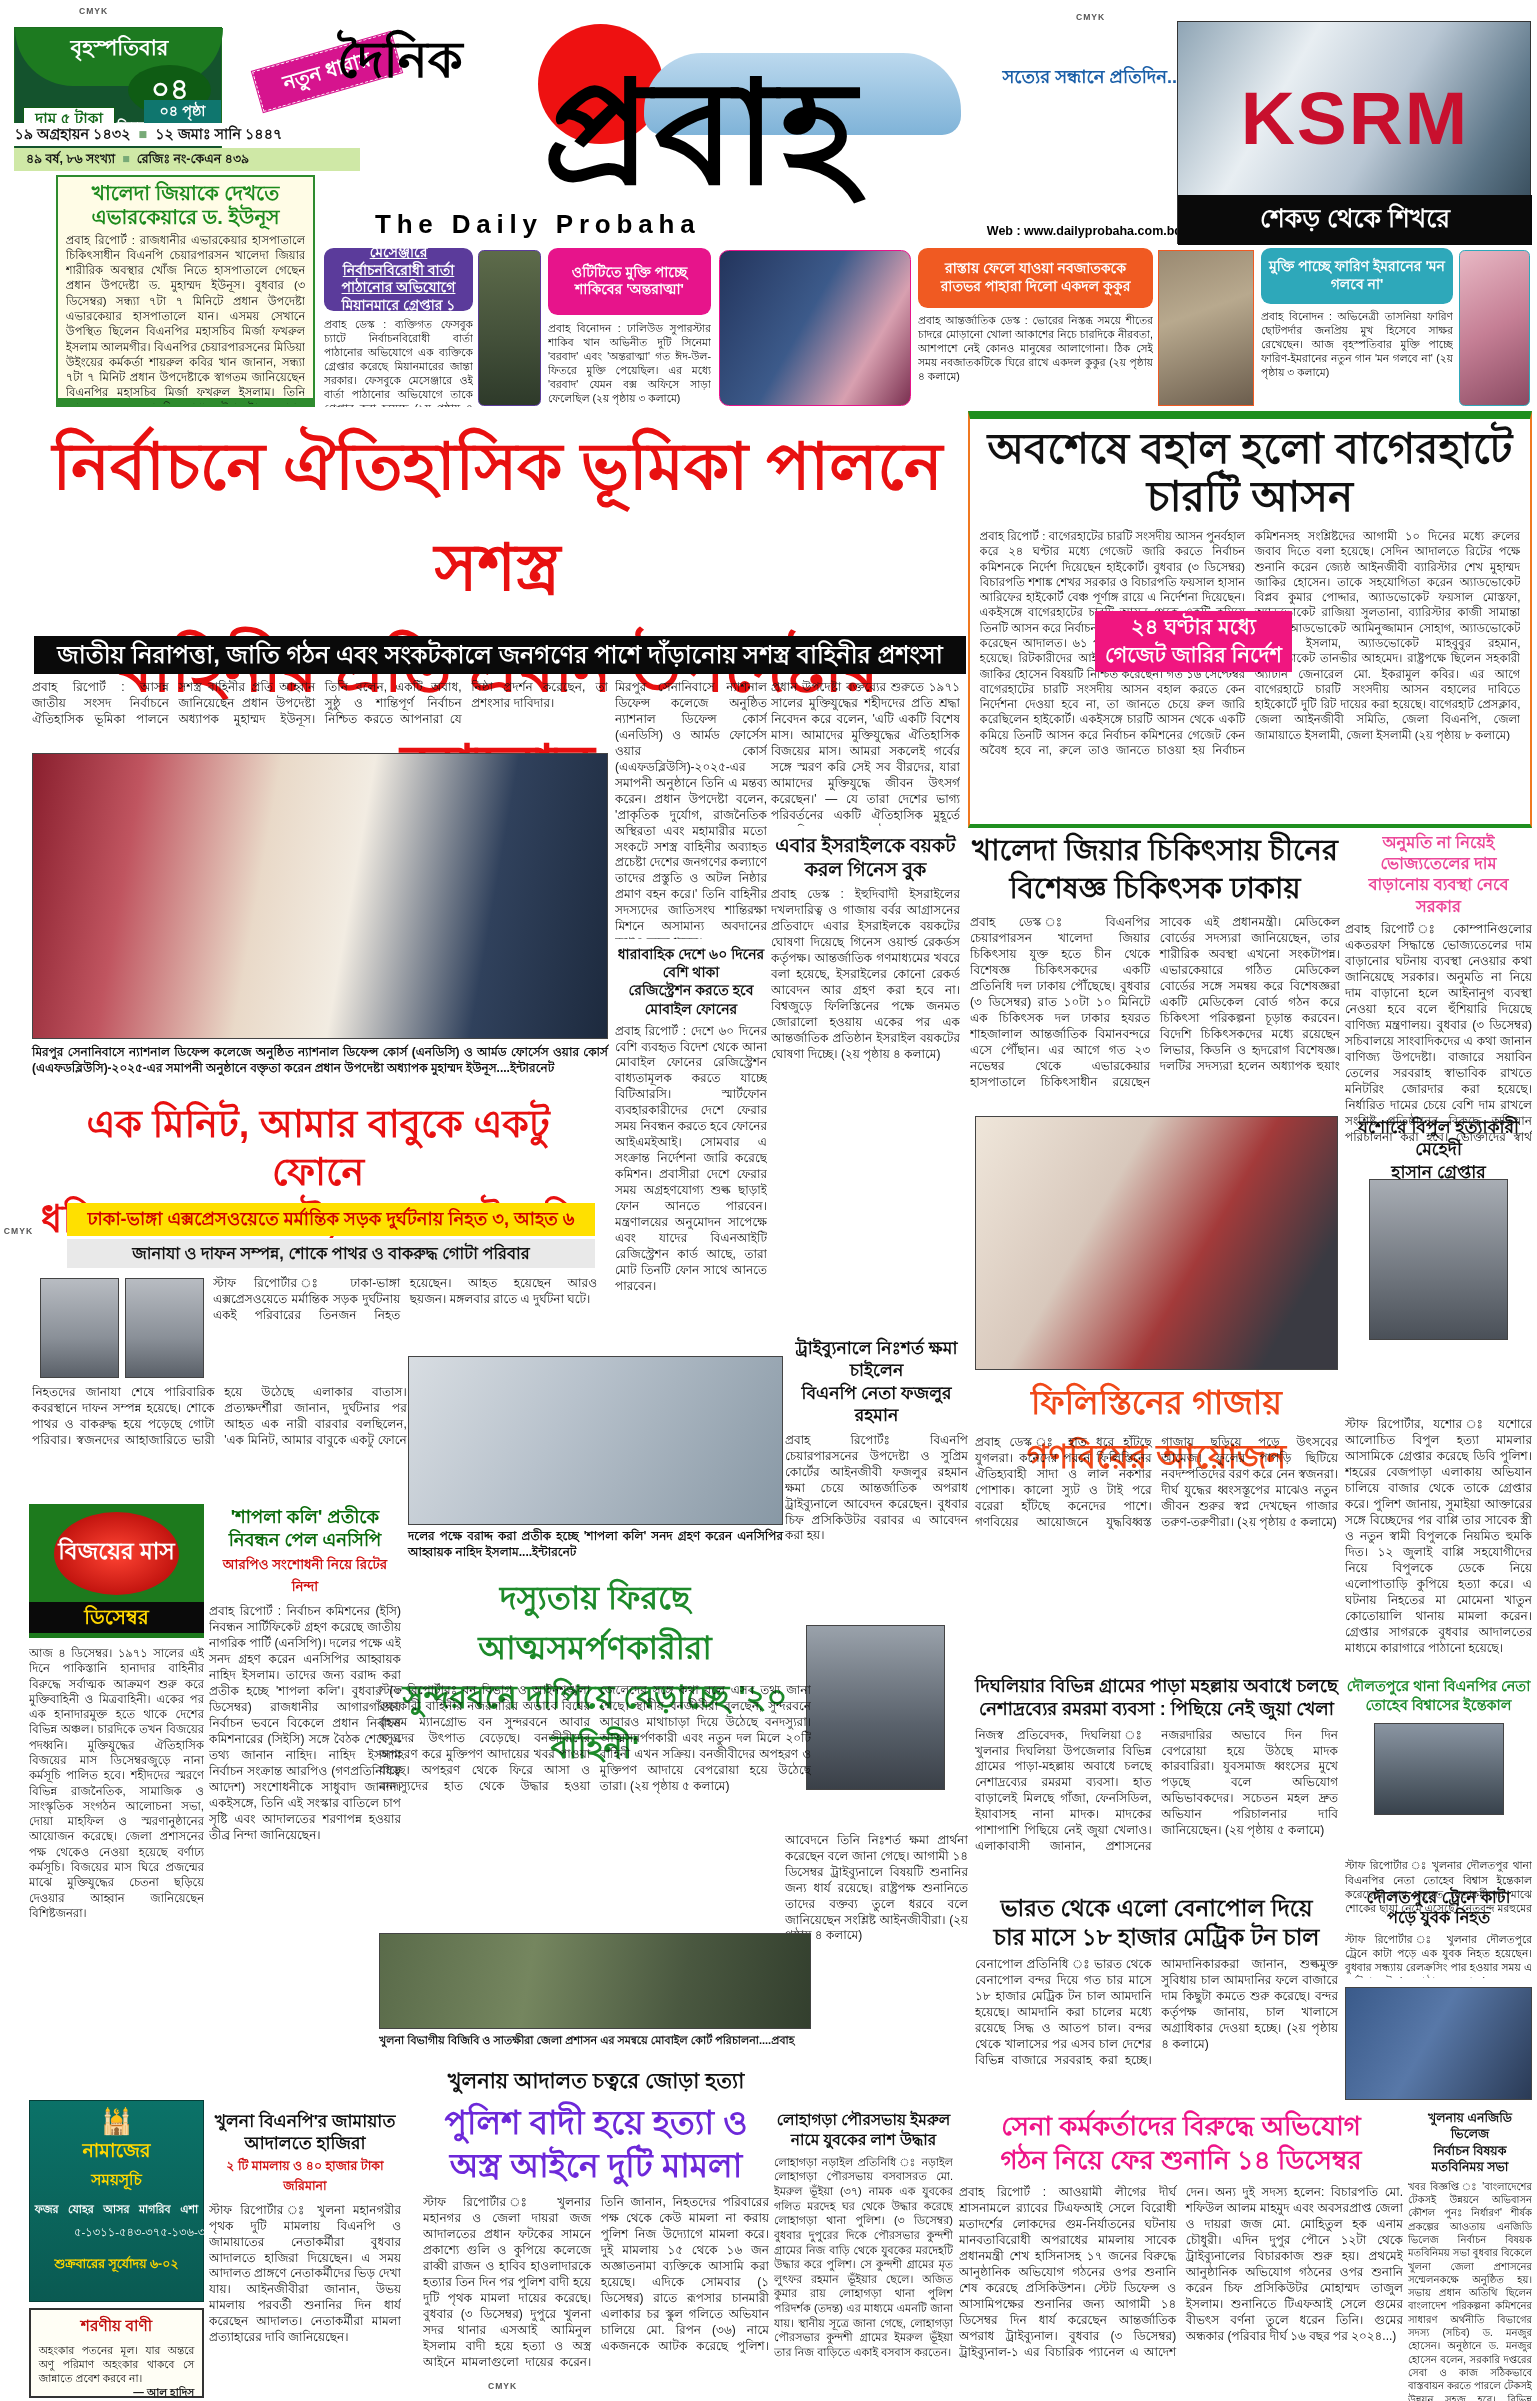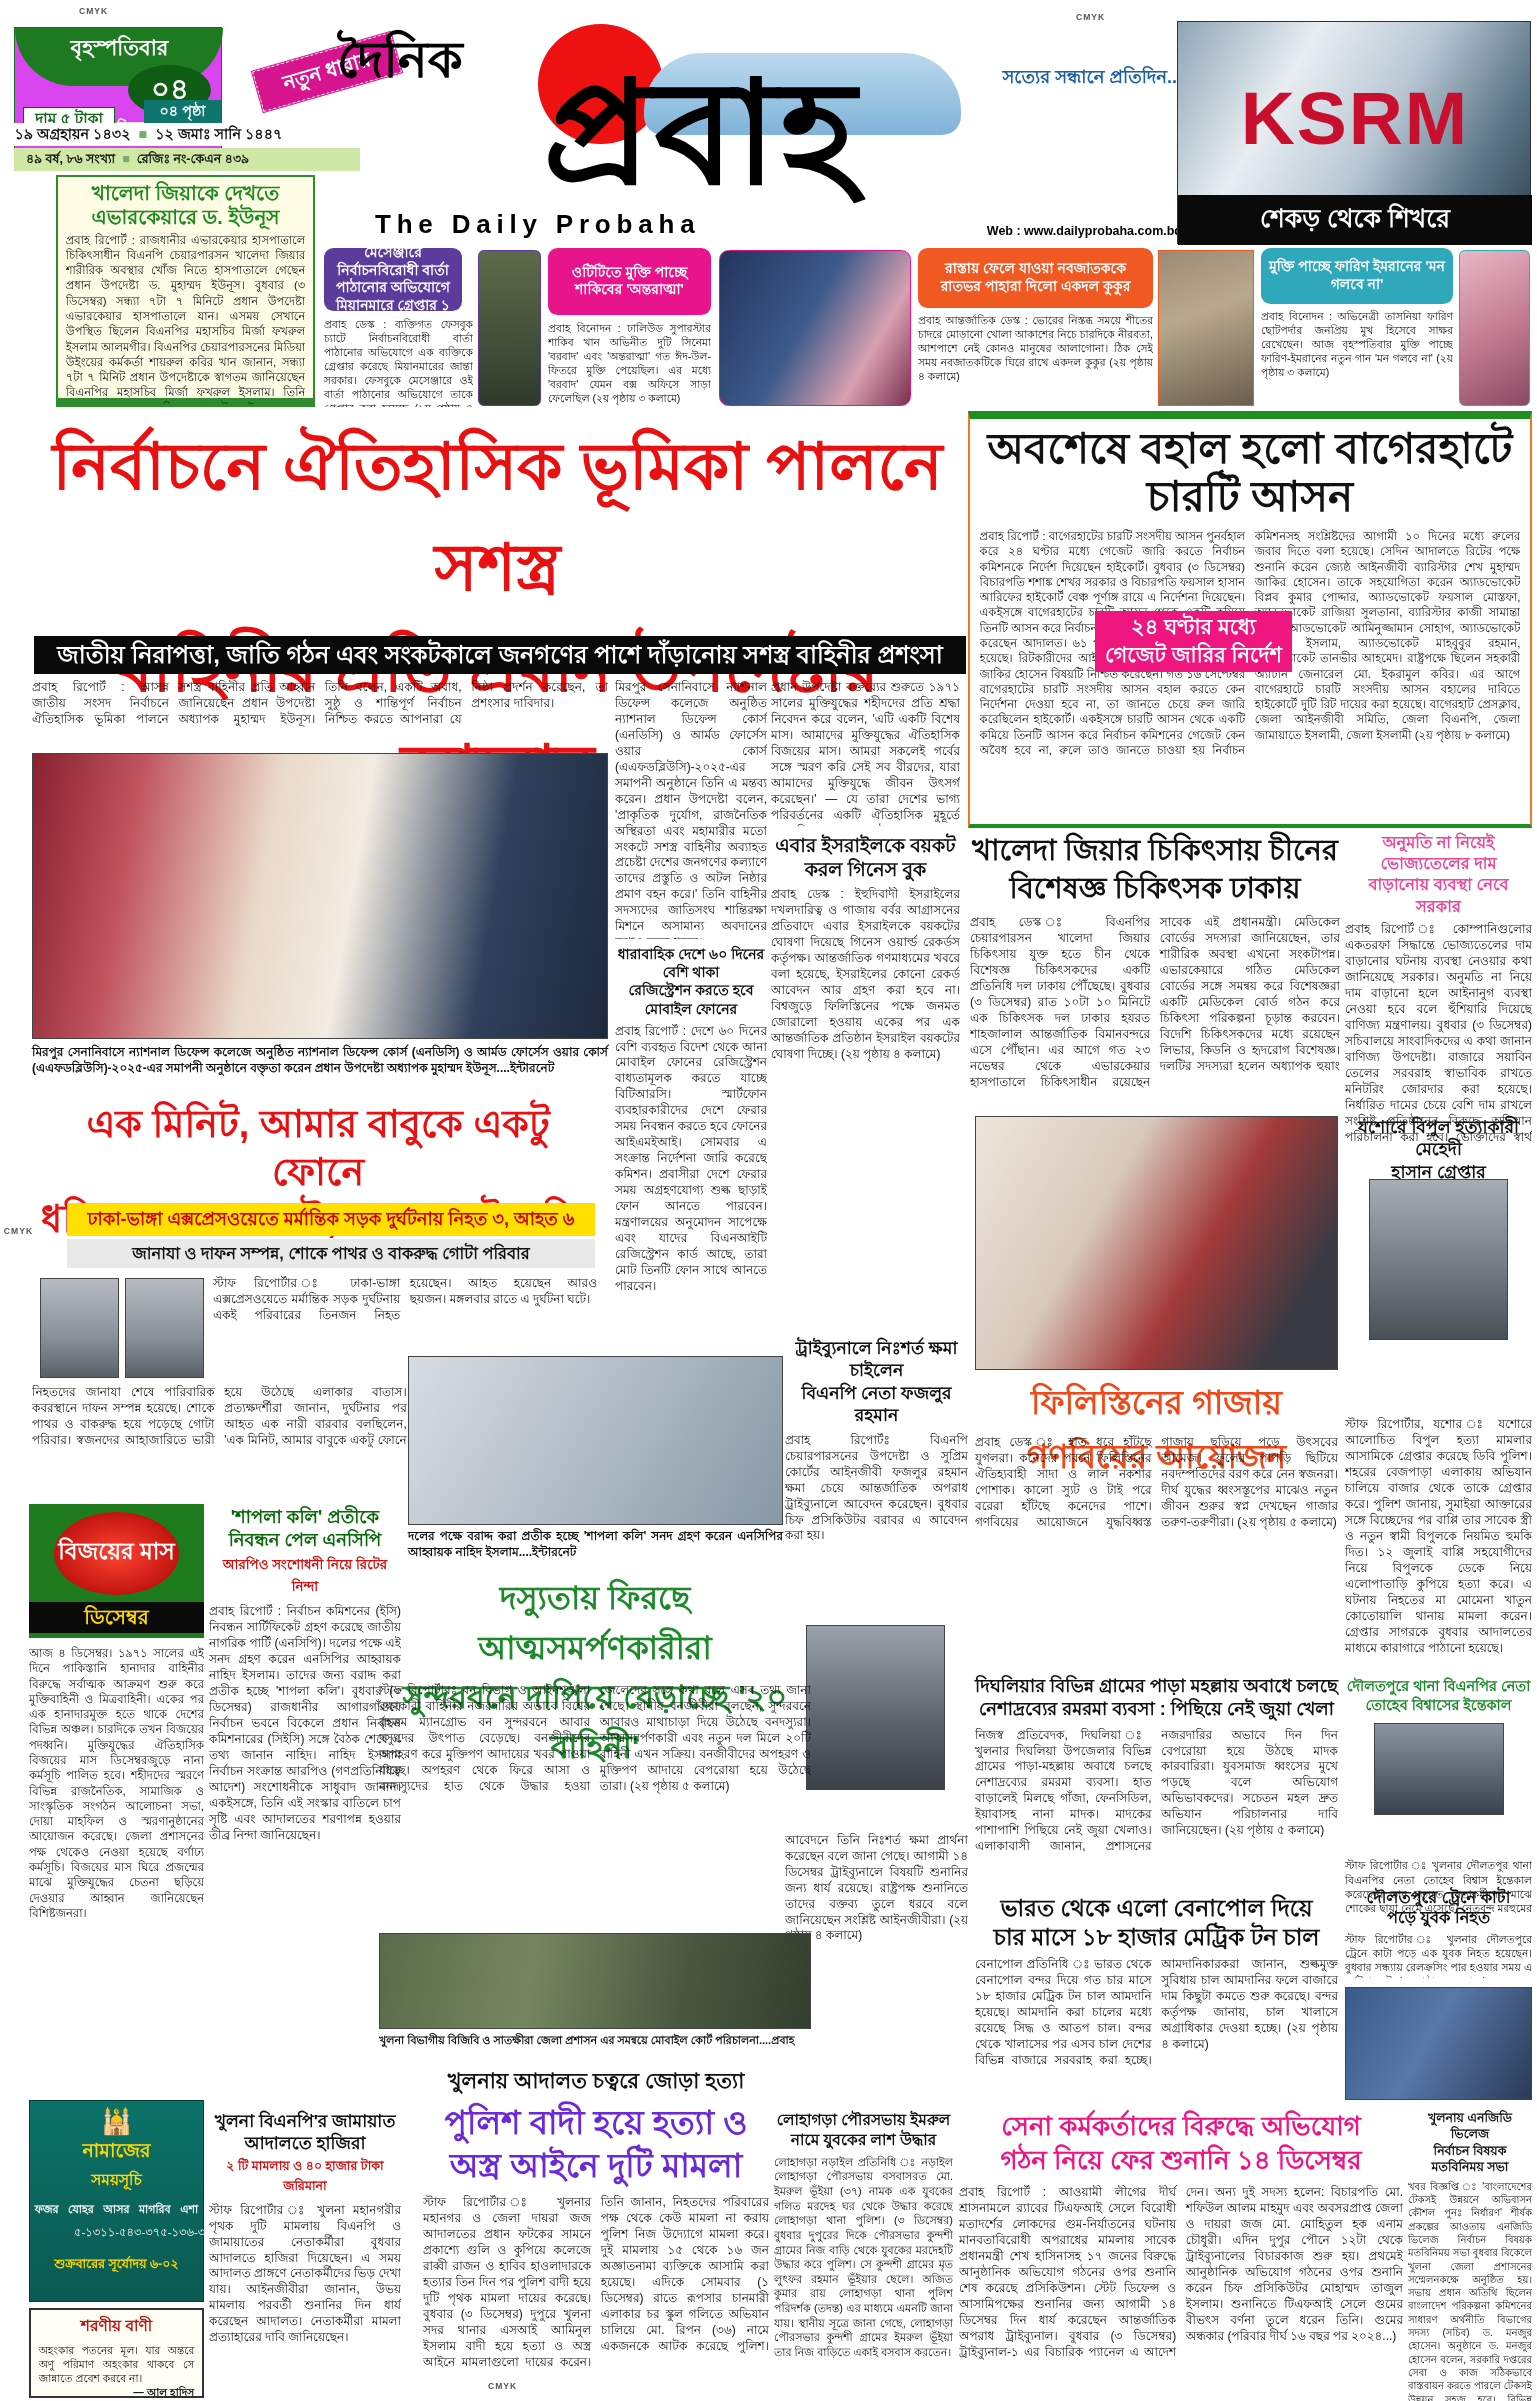--- a/index.html
+++ b/index.html
@@ -35,21 +35,21 @@
 </head>
 <body>
 
 <div class="page">
 
   <div class="b cmyk" style="left:79px;top:5.8px;">CMYK</div>
   <div class="b cmyk" style="left:1076px;top:11.5px;">CMYK</div>
   <div class="b cmyk" style="left:3.8px;top:1226px;">CMYK</div>
   <div class="b cmyk" style="left:488px;top:2381px;">CMYK</div>
 
-  <div class="b" style="left:14.4px;top:27px;width:208px;height:144px;background:#d946ef;border:1.9px solid #1d6e20;">
+  <div class="b" style="left:14.4px;top:27px;width:208px;height:144px;background:#14532d;border:1.9px solid #1d6e20;">
     <div class="b" style="left:0;top:0;width:208px;height:58px;background:#1d7a20;border-radius:0 0 67px 67px;"></div>
     <div class="b bold" style="left:0;top:3.8px;width:208px;text-align:center;color:#fff;font-size:21px;">বৃহস্পতিবার</div>
     <div class="b bold" style="left:113px;top:37px;width:83px;height:50px;background:#0f5c14;border-radius:50%;color:#fff;font-size:29px;display:flex;align-items:center;justify-content:center;">০৪</div>
     <div class="b bold" style="left:83px;top:88px;width:125px;text-align:center;color:#fff;font-size:14.4px;">ডিসেম্বর ২০২৫</div>
     <div class="b bold" style="left:7.7px;top:79px;width:92px;height:25px;background:#fff;color:#14691a;font-size:15.4px;display:flex;align-items:center;justify-content:center;border:1.9px solid #0f5c14;">দাম ৫ টাকা</div>
   </div>
   <div class="b bold" style="left:144px;top:100px;width:77px;height:23px;background:#0f766e;color:#fff;font-size:14.4px;display:flex;align-items:center;justify-content:center;">০৪ পৃষ্ঠা</div>
   <div class="b" style="left:14.4px;top:123px;width:346px;height:23px;background:#fff;font-weight:700;font-size:14.4px;">
     <span>১৯ অগ্রহায়ন ১৪৩২</span>
     <span style="color:#7a7;">&nbsp;■&nbsp;</span>
@@ -76,21 +76,21 @@
     <div class="b bold" style="left:0;top:53px;width:354px;text-align:center;font-size:75px;color:#c8102e;letter-spacing:1.9px;">KSRM</div>
     <div class="b" style="left:0;top:173px;width:354px;height:50px;background:#0a0a0a;color:#fff;display:flex;align-items:center;justify-content:center;font-size:25px;font-weight:700;">শেকড় থেকে শিখরে</div>
   </div>
 
   <div class="b" style="left:56px;top:175px;width:259px;height:232px;background:#fffce6;border:2.9px solid #2e8b2e;border-bottom:9.6px solid #2e8b2e;padding:3.8px 7.7px;">
     <div class="bold ctr" style="font-size:20px;color:#1d8a1d;line-height:1.2;">খালেদা জিয়াকে দেখতে এভারকেয়ারে ড. ইউনূস</div>
     <div class="jt" style="margin-top:3.8px;font-size:11.5px;height:171px;overflow:hidden;">প্রবাহ রিপোর্ট : রাজধানীর এভারকেয়ার হাসপাতালে চিকিৎসাধীন বিএনপি চেয়ারপারসন খালেদা জিয়ার শারীরিক অবস্থার খোঁজ নিতে হাসপাতালে গেছেন প্রধান উপদেষ্টা ড. মুহাম্মদ ইউনূস। বুধবার (৩ ডিসেম্বর) সন্ধ্যা ৭টা ৭ মিনিটে প্রধান উপদেষ্টা এভারকেয়ার হাসপাতালে যান। এসময় সেখানে উপস্থিত ছিলেন বিএনপির মহাসচিব মির্জা ফখরুল ইসলাম আলমগীর। বিএনপির চেয়ারপারসনের মিডিয়া উইংয়ের কর্মকর্তা শায়রুল কবির খান জানান, সন্ধ্যা ৭টা ৭ মিনিট প্রধান উপদেষ্টাকে স্বাগতম জানিয়েছেন বিএনপির মহাসচিব মির্জা ফখরুল ইসলাম। তিনি আরও বলেন, মহাসচিব প্রধান উপদেষ্টাকে স্বাগত জানিয়ে সরাসরি চেয়ারপারসনের কাছে নিয়ে গেছেন। এসময় আরও ছিলেন অধ্যাপক ডা. এ জেড এম জাহিদ হোসেন ও অধ্যাপক ডা. শাহাবুদ্দিন তালুকদার।</div>
   </div>
 
   <div class="b" style="left:324px;top:246px;width:219px;height:161px;">
-    <div class="brief-h b" style="left:0;top:1.9px;width:138px;height:63px;background:#5b3b9b;">মেসেঞ্জারে নির্বাচনবিরোধী বার্তা পাঠানোর অভিযোগে মিয়ানমারে গ্রেপ্তার ১</div>
+    <div class="brief-h b" style="left:0;top:1.9px;width:149px;height:63px;background:#5b3b9b;text-decoration:underline;">মেসেঞ্জারে নির্বাচনবিরোধী বার্তা পাঠানোর অভিযোগে মিয়ানমারে গ্রেপ্তার ১</div>
     <div class="b jt" style="left:0;top:71px;width:149px;height:90px;font-size:10.6px;overflow:hidden;">প্রবাহ ডেস্ক : ব্যক্তিগত ফেসবুক চ্যাটে নির্বাচনবিরোধী বার্তা পাঠানোর অভিযোগে এক ব্যক্তিকে গ্রেপ্তার করেছে মিয়ানমারের জান্তা সরকার। ফেসবুকে মেসেঞ্জারে ওই বার্তা পাঠানোর অভিযোগে তাকে গ্রেপ্তার করা হয়েছে (২য় পৃষ্ঠায় ৪ কলামে)</div>
     <div class="b ph ph-general" style="left:154px;top:3.8px;width:63px;height:156px;border:1.9px solid #5b3b9b;border-radius:5.8px;"></div>
   </div>
   <div class="b" style="left:548px;top:246px;width:367px;height:161px;">
     <div class="brief-h b" style="left:0;top:1.9px;width:163px;height:67px;background:#e7148b;">ওটিটিতে মুক্তি পাচ্ছে শাকিবের 'অন্তরাত্মা'</div>
     <div class="b jt" style="left:0;top:75px;width:163px;height:86px;font-size:10.6px;overflow:hidden;">প্রবাহ বিনোদন : ঢালিউড সুপারস্টার শাকিব খান অভিনীত দুটি সিনেমা 'বরবাদ' এবং 'অন্তরাত্মা' গত ঈদ-উল-ফিতরে মুক্তি পেয়েছিল। এর মধ্যে 'বরবাদ' যেমন বক্স অফিসে সাড়া ফেলেছিল (২য় পৃষ্ঠায় ৩ কলামে)</div>
     <div class="b ph ph-shakib" style="left:171px;top:3.8px;width:192px;height:156px;border:1.9px solid #e7148b;border-radius:9.6px;"></div>
   </div>
   <div class="b" style="left:918px;top:246px;width:338px;height:161px;">
     <div class="brief-h b" style="left:0;top:1.9px;width:235px;height:60px;background:#f05a22;">রাস্তায় ফেলে যাওয়া নবজাতককে রাতভর পাহারা দিলো একদল কুকুর</div>

